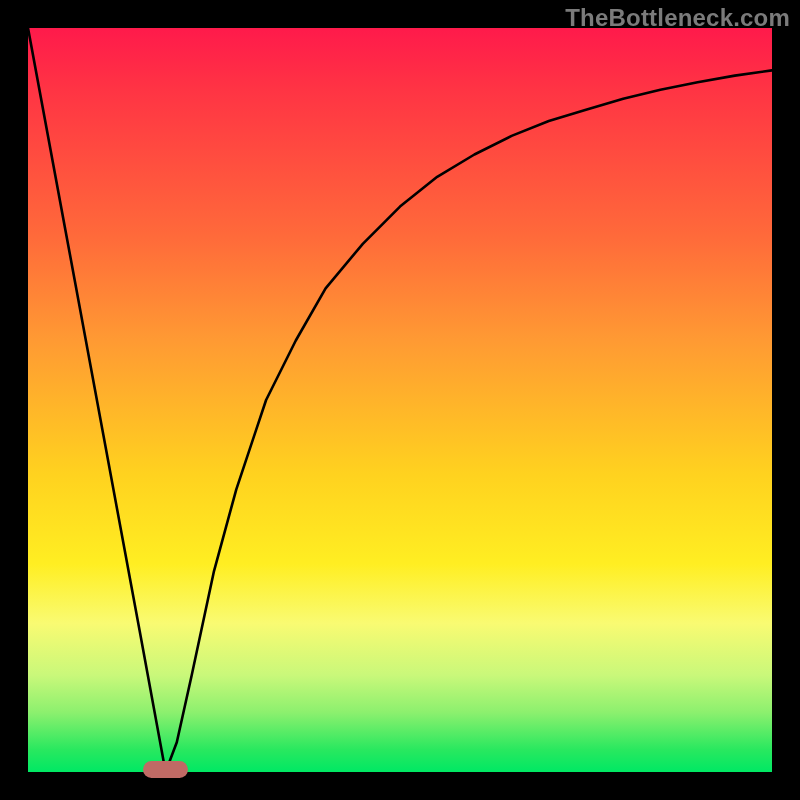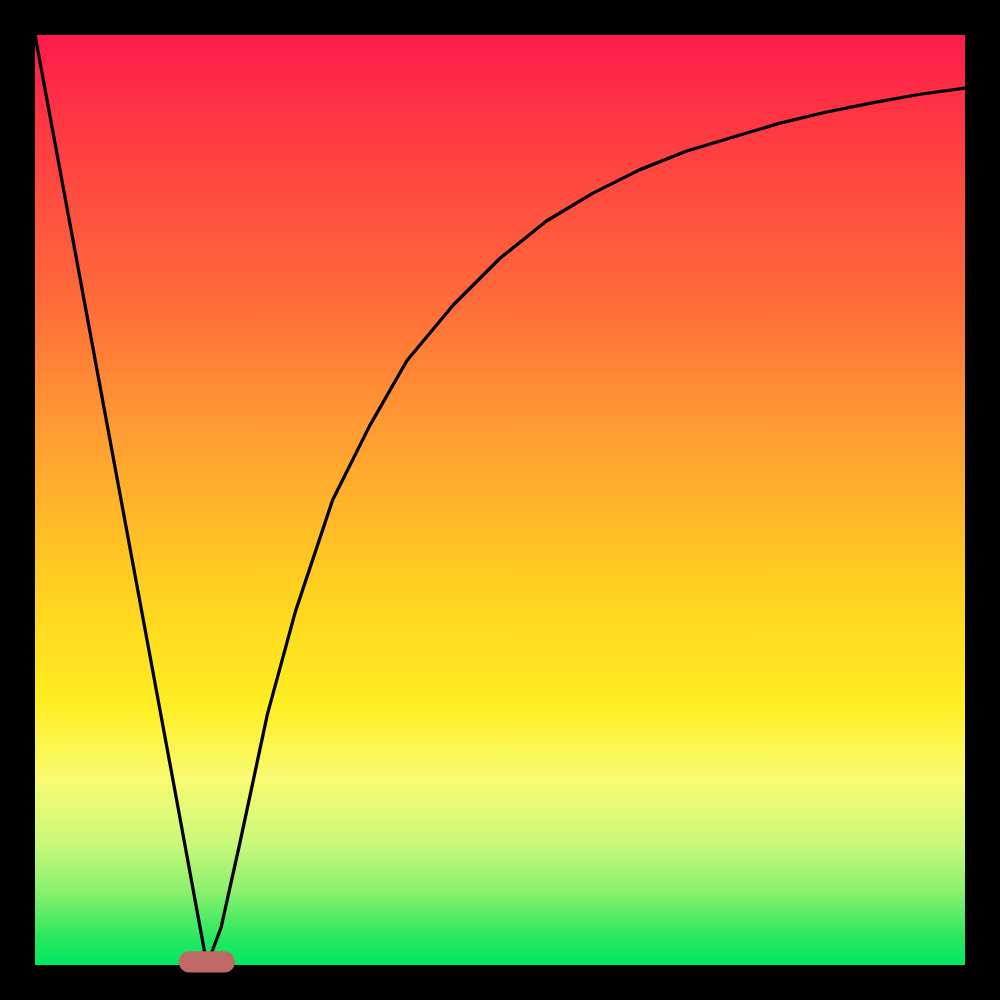--- a/index.html
+++ b/index.html
@@ -65,13 +65,14 @@
 </head>
 <body>
 
 <div class="frame">
   <div class="plot">
     <svg class="curve" viewBox="0 0 744 744" preserveAspectRatio="none">
       <path d="M 0.0 0.0 L 37.2 200.9 L 74.4 401.8 L 111.6 602.6 L 137.6 744.0 L 148.8 714.2 L 163.7 647.3 L 186.0 543.1 L 208.3 461.3 L 238.1 372.0 L 267.8 312.5 L 297.6 260.4 L 334.8 215.8 L 372.0 178.6 L 409.2 148.8 L 446.4 126.5 L 483.6 107.9 L 520.8 93.0 L 558.0 81.8 L 595.2 70.7 L 632.4 61.8 L 669.6 54.3 L 706.8 47.6 L 744.0 42.4" fill="none" stroke="#000" stroke-width="2.6" stroke-linejoin="round" stroke-linecap="round"></path>
     </svg>
     <div class="marker" style="left: 115.3px; top: 733.2px; width: 44.6px; height: 17.1px;"></div>
   </div>
+  <div class="watermark">TheBottleneck.com</div>
 </div>
 
 </body></html>

